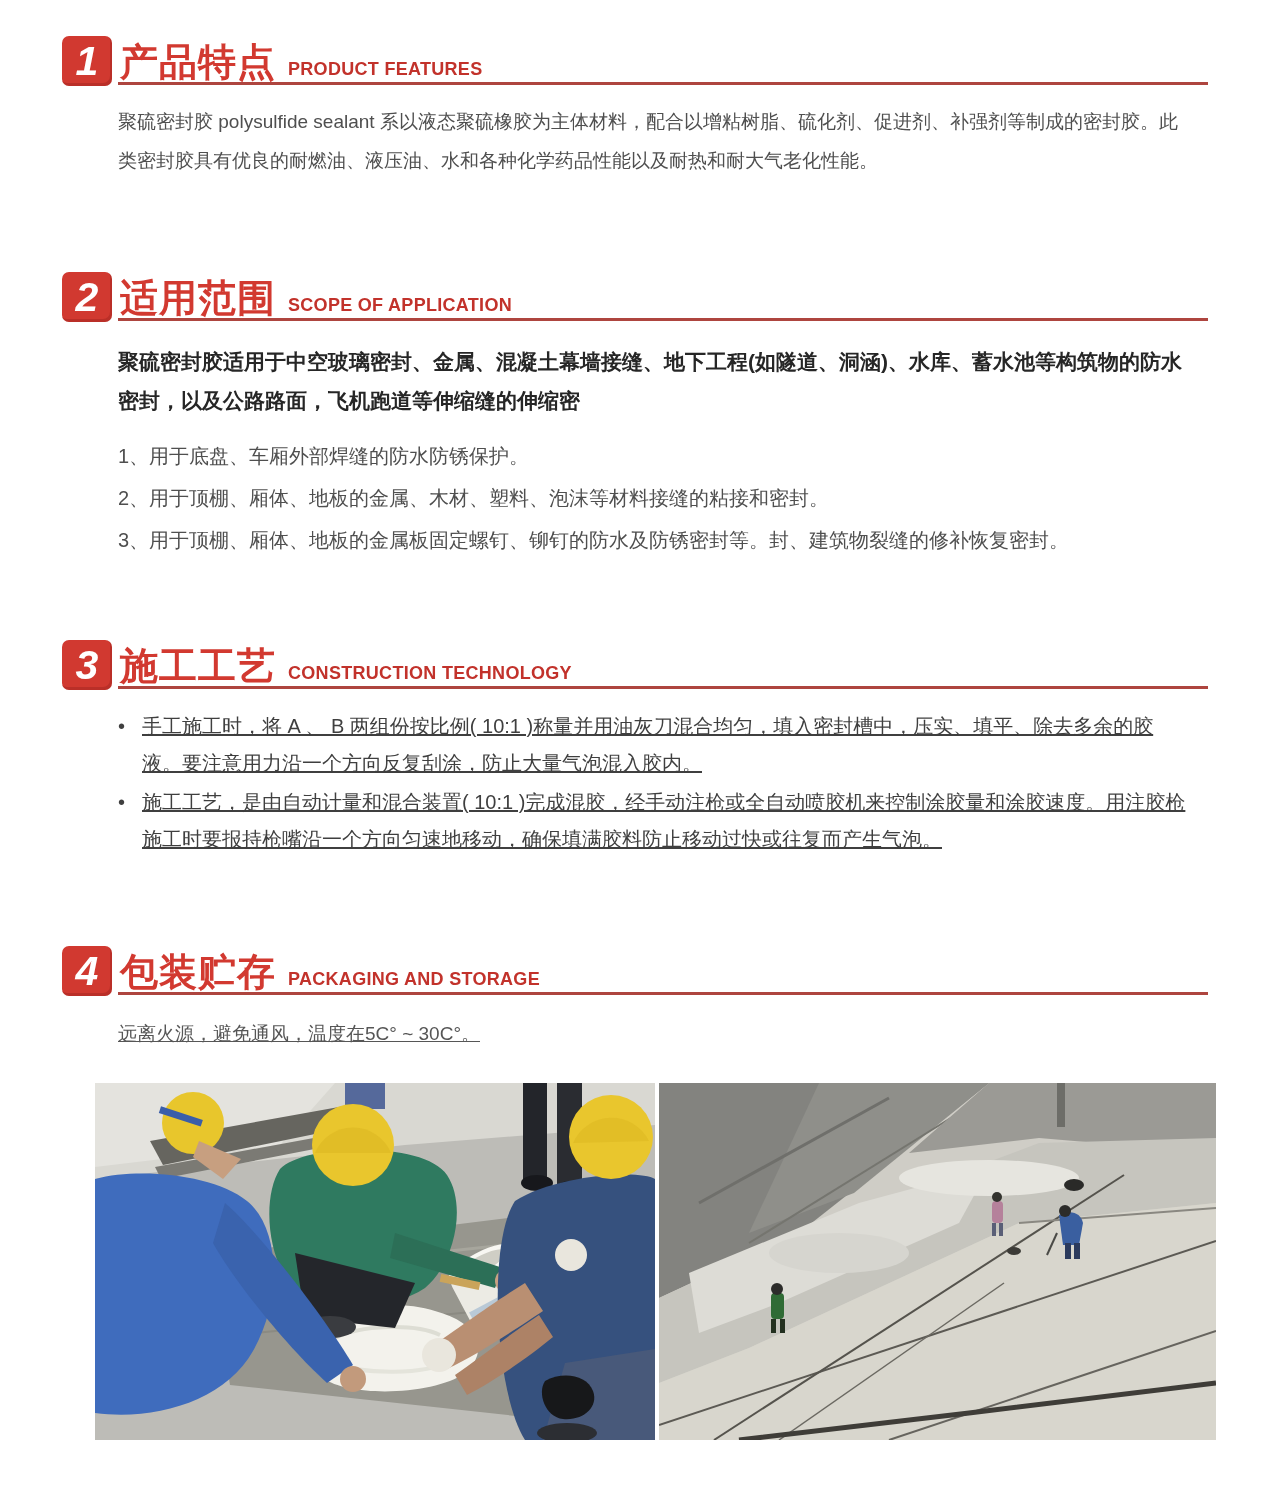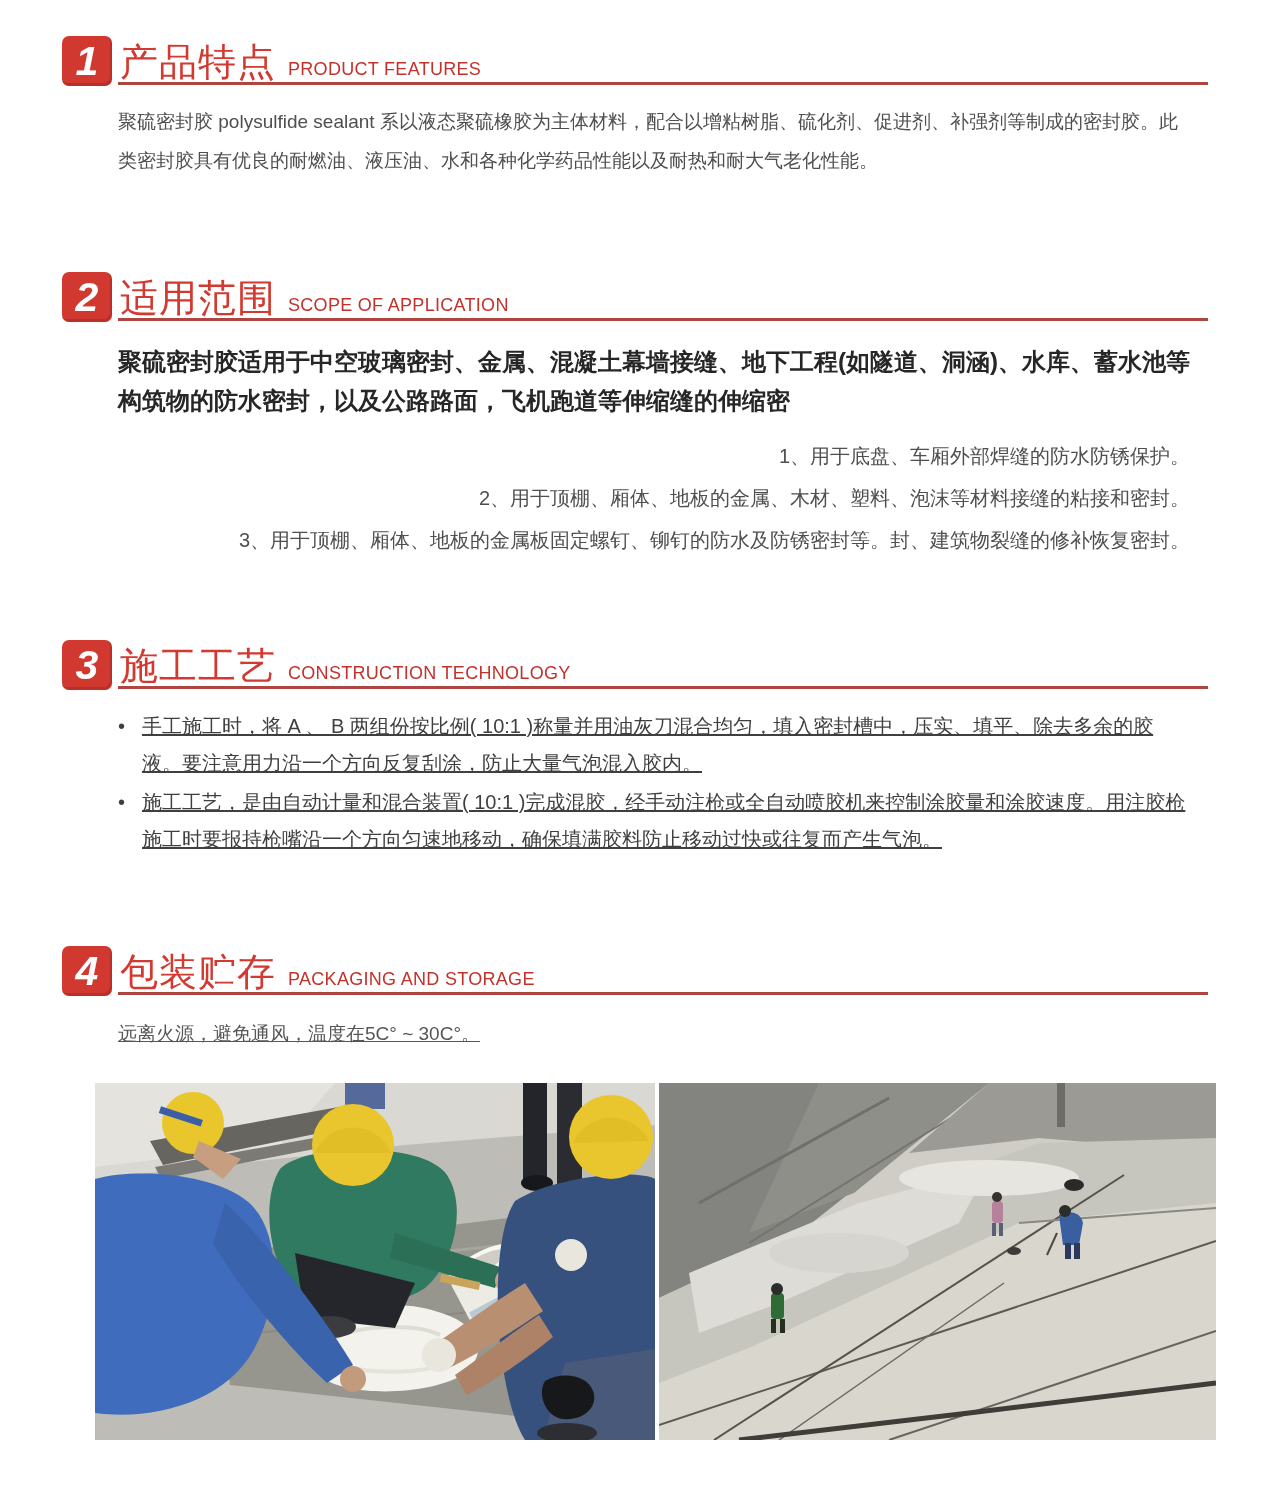--- a/index.html
+++ b/index.html
@@ -16,27 +16,27 @@
   .sec-header { position:relative; height:52px; }
   .badge {
     position:absolute; left:0; top:0; width:50px; height:50px;
     background:#d13930; border-radius:7px;
     color:#ffffff; font-size:41px; font-weight:700; font-style:italic;
     display:flex; align-items:center; justify-content:center;
     box-shadow:inset -2px -3px 0 rgba(120,20,15,0.25);
   }
   .underline { position:absolute; left:56px; right:2px; bottom:3px; height:3px; background:#ae453f; }
   .titles { position:absolute; left:58px; bottom:0; display:flex; align-items:flex-end; white-space:nowrap; }
-  .title-zh { font-size:38px; font-weight:400; color:#d23930; line-height:1; letter-spacing:1px; padding-bottom:7px; }
-  .title-en { font-size:18px; font-weight:400; color:#c2322b; margin-left:12px; padding-bottom:8px; letter-spacing:0.3px; }
+  .title-zh { font-size:38px; font-weight:700; color:#d23930; line-height:1; letter-spacing:1px; padding-bottom:7px; }
+  .title-en { font-size:18px; font-weight:700; color:#c2322b; margin-left:12px; padding-bottom:8px; letter-spacing:0.3px; }
 
   .sec-body { margin-left:56px; margin-right:20px; }
   .para { font-size:19px; color:#4f4f4f; line-height:39px; margin-top:14px; }
-  .lead { font-size:24px; font-weight:700; color:#262626; line-height:39px; margin-top:18px; }
-  .app-list { margin-top:22px;text-align:right; }
+  .lead { font-size:21px; font-weight:700; color:#262626; line-height:39px; margin-top:18px; }
+  .app-list { margin-top:22px; }
   .app-item { font-size:20px; color:#4f4f4f; line-height:29px; margin-top:13px; }
   .bullets { margin-top:16px; }
   .bullet { display:flex; margin-bottom:2px; }
   .dot { width:24px; flex:0 0 24px; font-size:20px; color:#3f3f3f; line-height:37px; }
   .bullet-text { font-size:20px; color:#3f3f3f; line-height:37px;text-decoration:underline; }
   #section-4 .para { color:#565656; margin-top:16px;text-decoration:underline; }
 
   .photos { position:absolute; top:1083px; left:95px; display:flex; gap:4px; }
   .photo { display:block; }
 </style>

